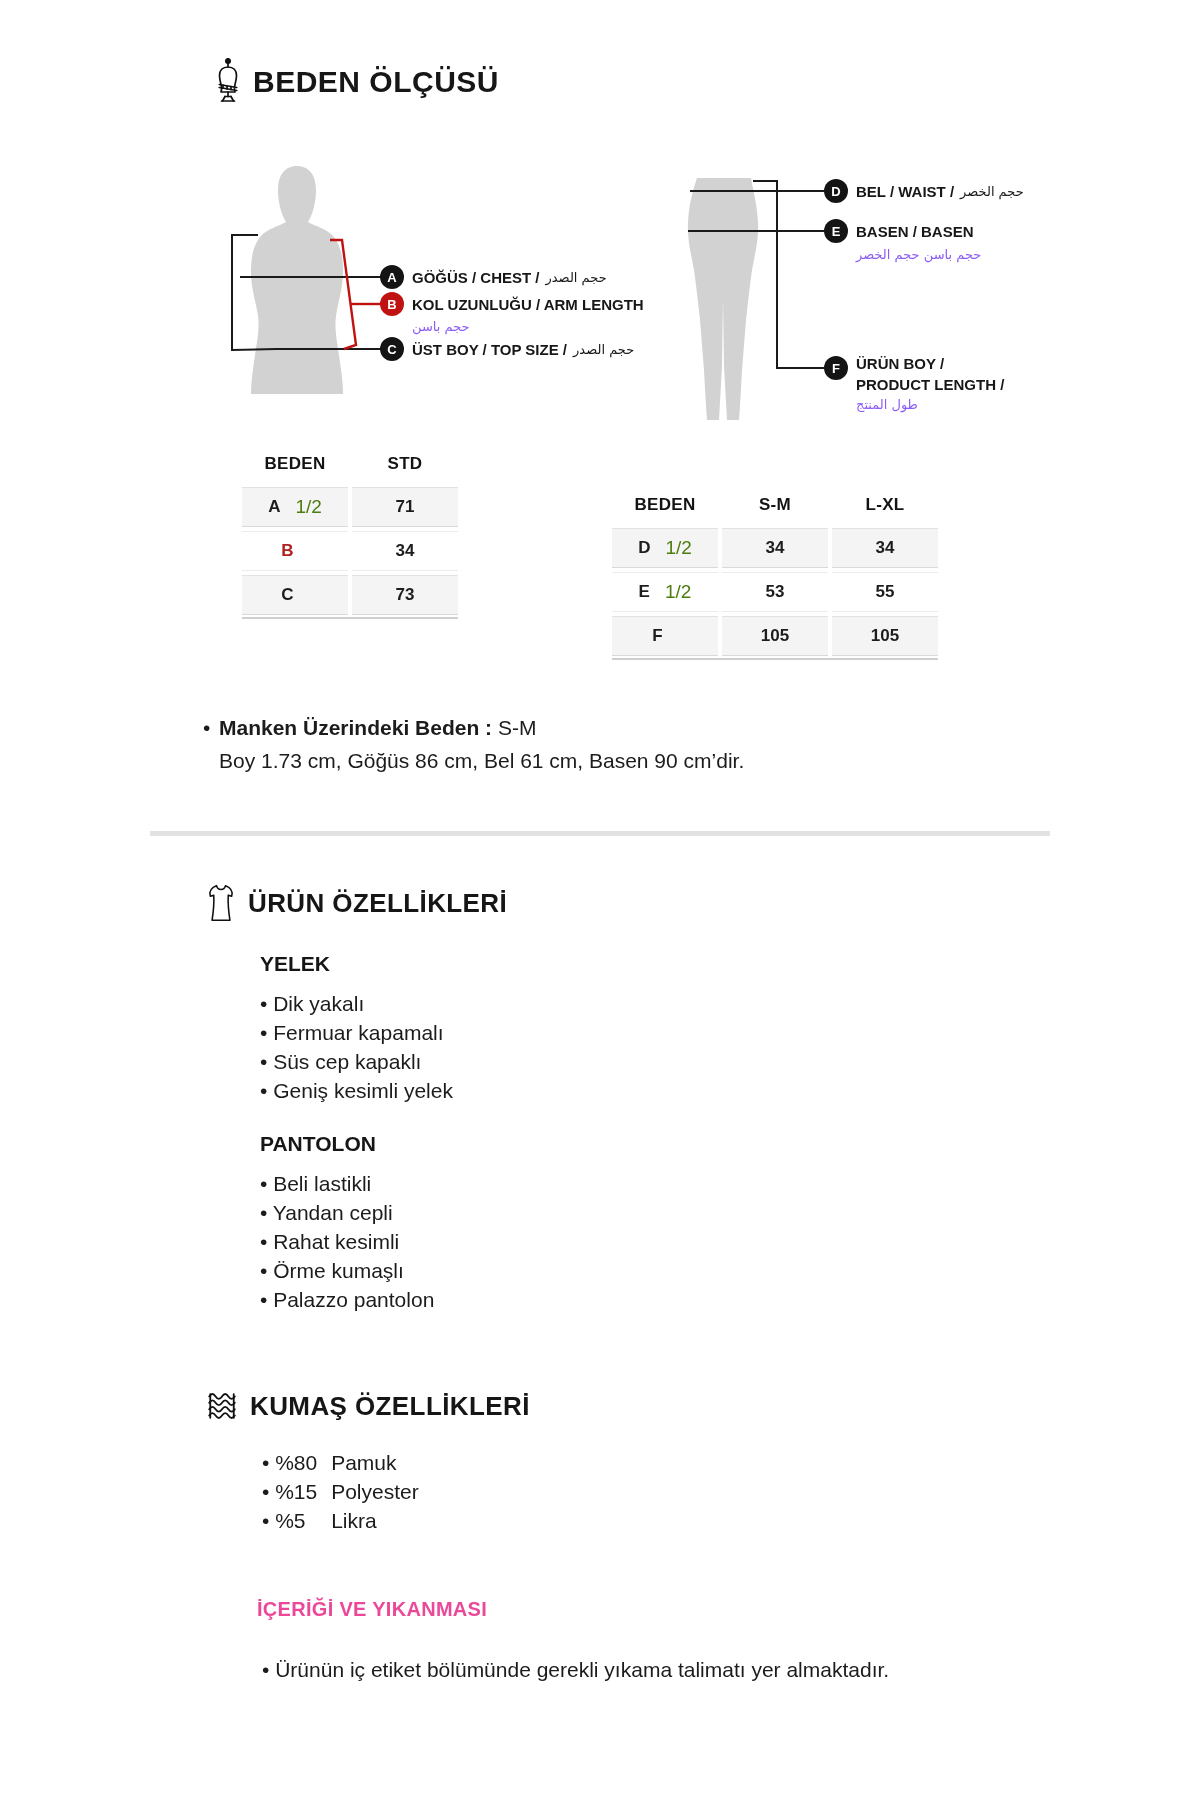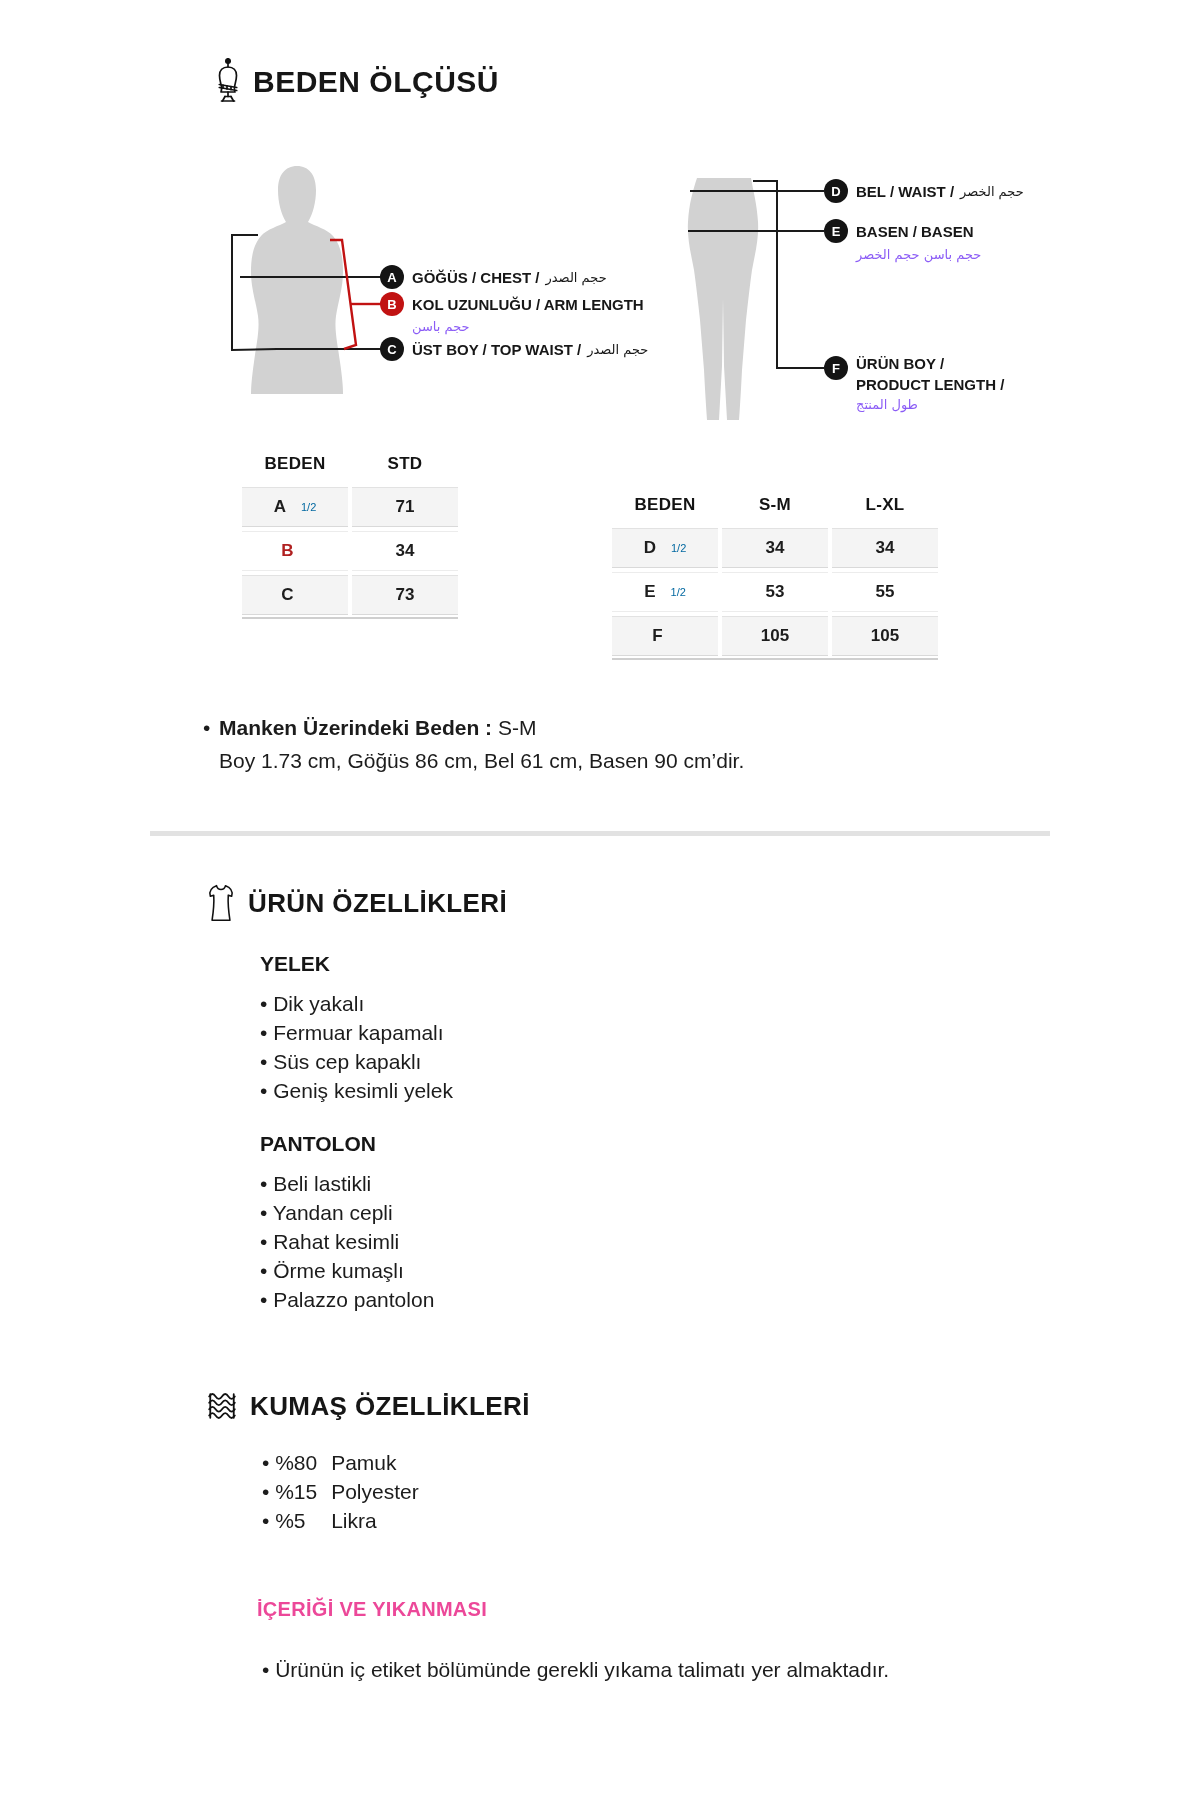--- a/index.html
+++ b/index.html
@@ -34,21 +34,21 @@
   .t-headrow { display:flex; gap:4px; height:34px; margin-bottom:6px; }
   .t-headrow .hc { flex:0 0 106px; display:flex; align-items:center; justify-content:center;
                    font-size:17px; font-weight:700; color:#141414; letter-spacing:0.3px; }
   .t-row { display:flex; gap:4px; height:40px; margin-bottom:4px; }
   .t-row .c {
     flex:0 0 106px; display:flex; align-items:center; justify-content:center;
     font-size:17px; font-weight:700; color:#1d1d1d;
     background:#f4f4f4; border-top:1px solid #e2e2e2; border-bottom:1px solid #d9d9d9;
   }
   .t-row.white .c { background:#ffffff; border-top:1px solid #ececec; border-bottom:1px solid #ececec; }
-  .t-row .c .suffix { font-weight:400; font-size:11px; color:#0369a1; margin-left:15px; }
+  .t-row .c .suffix { font-weight:400; font-size:19px; color:#4d7c0f; margin-left:15px; }
   .t-row .c .letter.red { color:#b02020; }
   .t-bottom { height:2px; background:#cfcfcf; margin-top:-2px; }
 
   
   .model-info { font-size:21px; color:#1c1c1c; }
   .model-info .l1 .b { font-weight:700; }
   .model-info .l2 { margin-left:16px; margin-top:9px; }
   .bullet { display:inline-block; width:16px; }
 
   
@@ -132,21 +132,21 @@
   </div>
 <div class="abs diag-label" style="left:412px; top:293px;">
   <span>KOL UZUNLUĞU / ARM LENGTH</span>
 </div>
 <div class="abs ar-line" style="left:412px; top:319px;">حجم باسن</div>
 
 <div class="abs dot" style="left:380px; top:337px;">
     <span>C</span>
   </div>
 <div class="abs diag-label" style="left:412px; top:338px;">
-  <span>ÜST BOY / TOP WAIST /</span>
+  <span>ÜST BOY / TOP SIZE /</span>
   <span class="ar">حجم الصدر</span>
 </div>
 
 <div class="abs dot" style="left:824px; top:179px;">
     <span>D</span>
   </div>
 <div class="abs diag-label" style="left:856px; top:180px;">
   <span>BEL / WAIST /</span>
   <span class="ar">حجم الخصر</span>
 </div>

